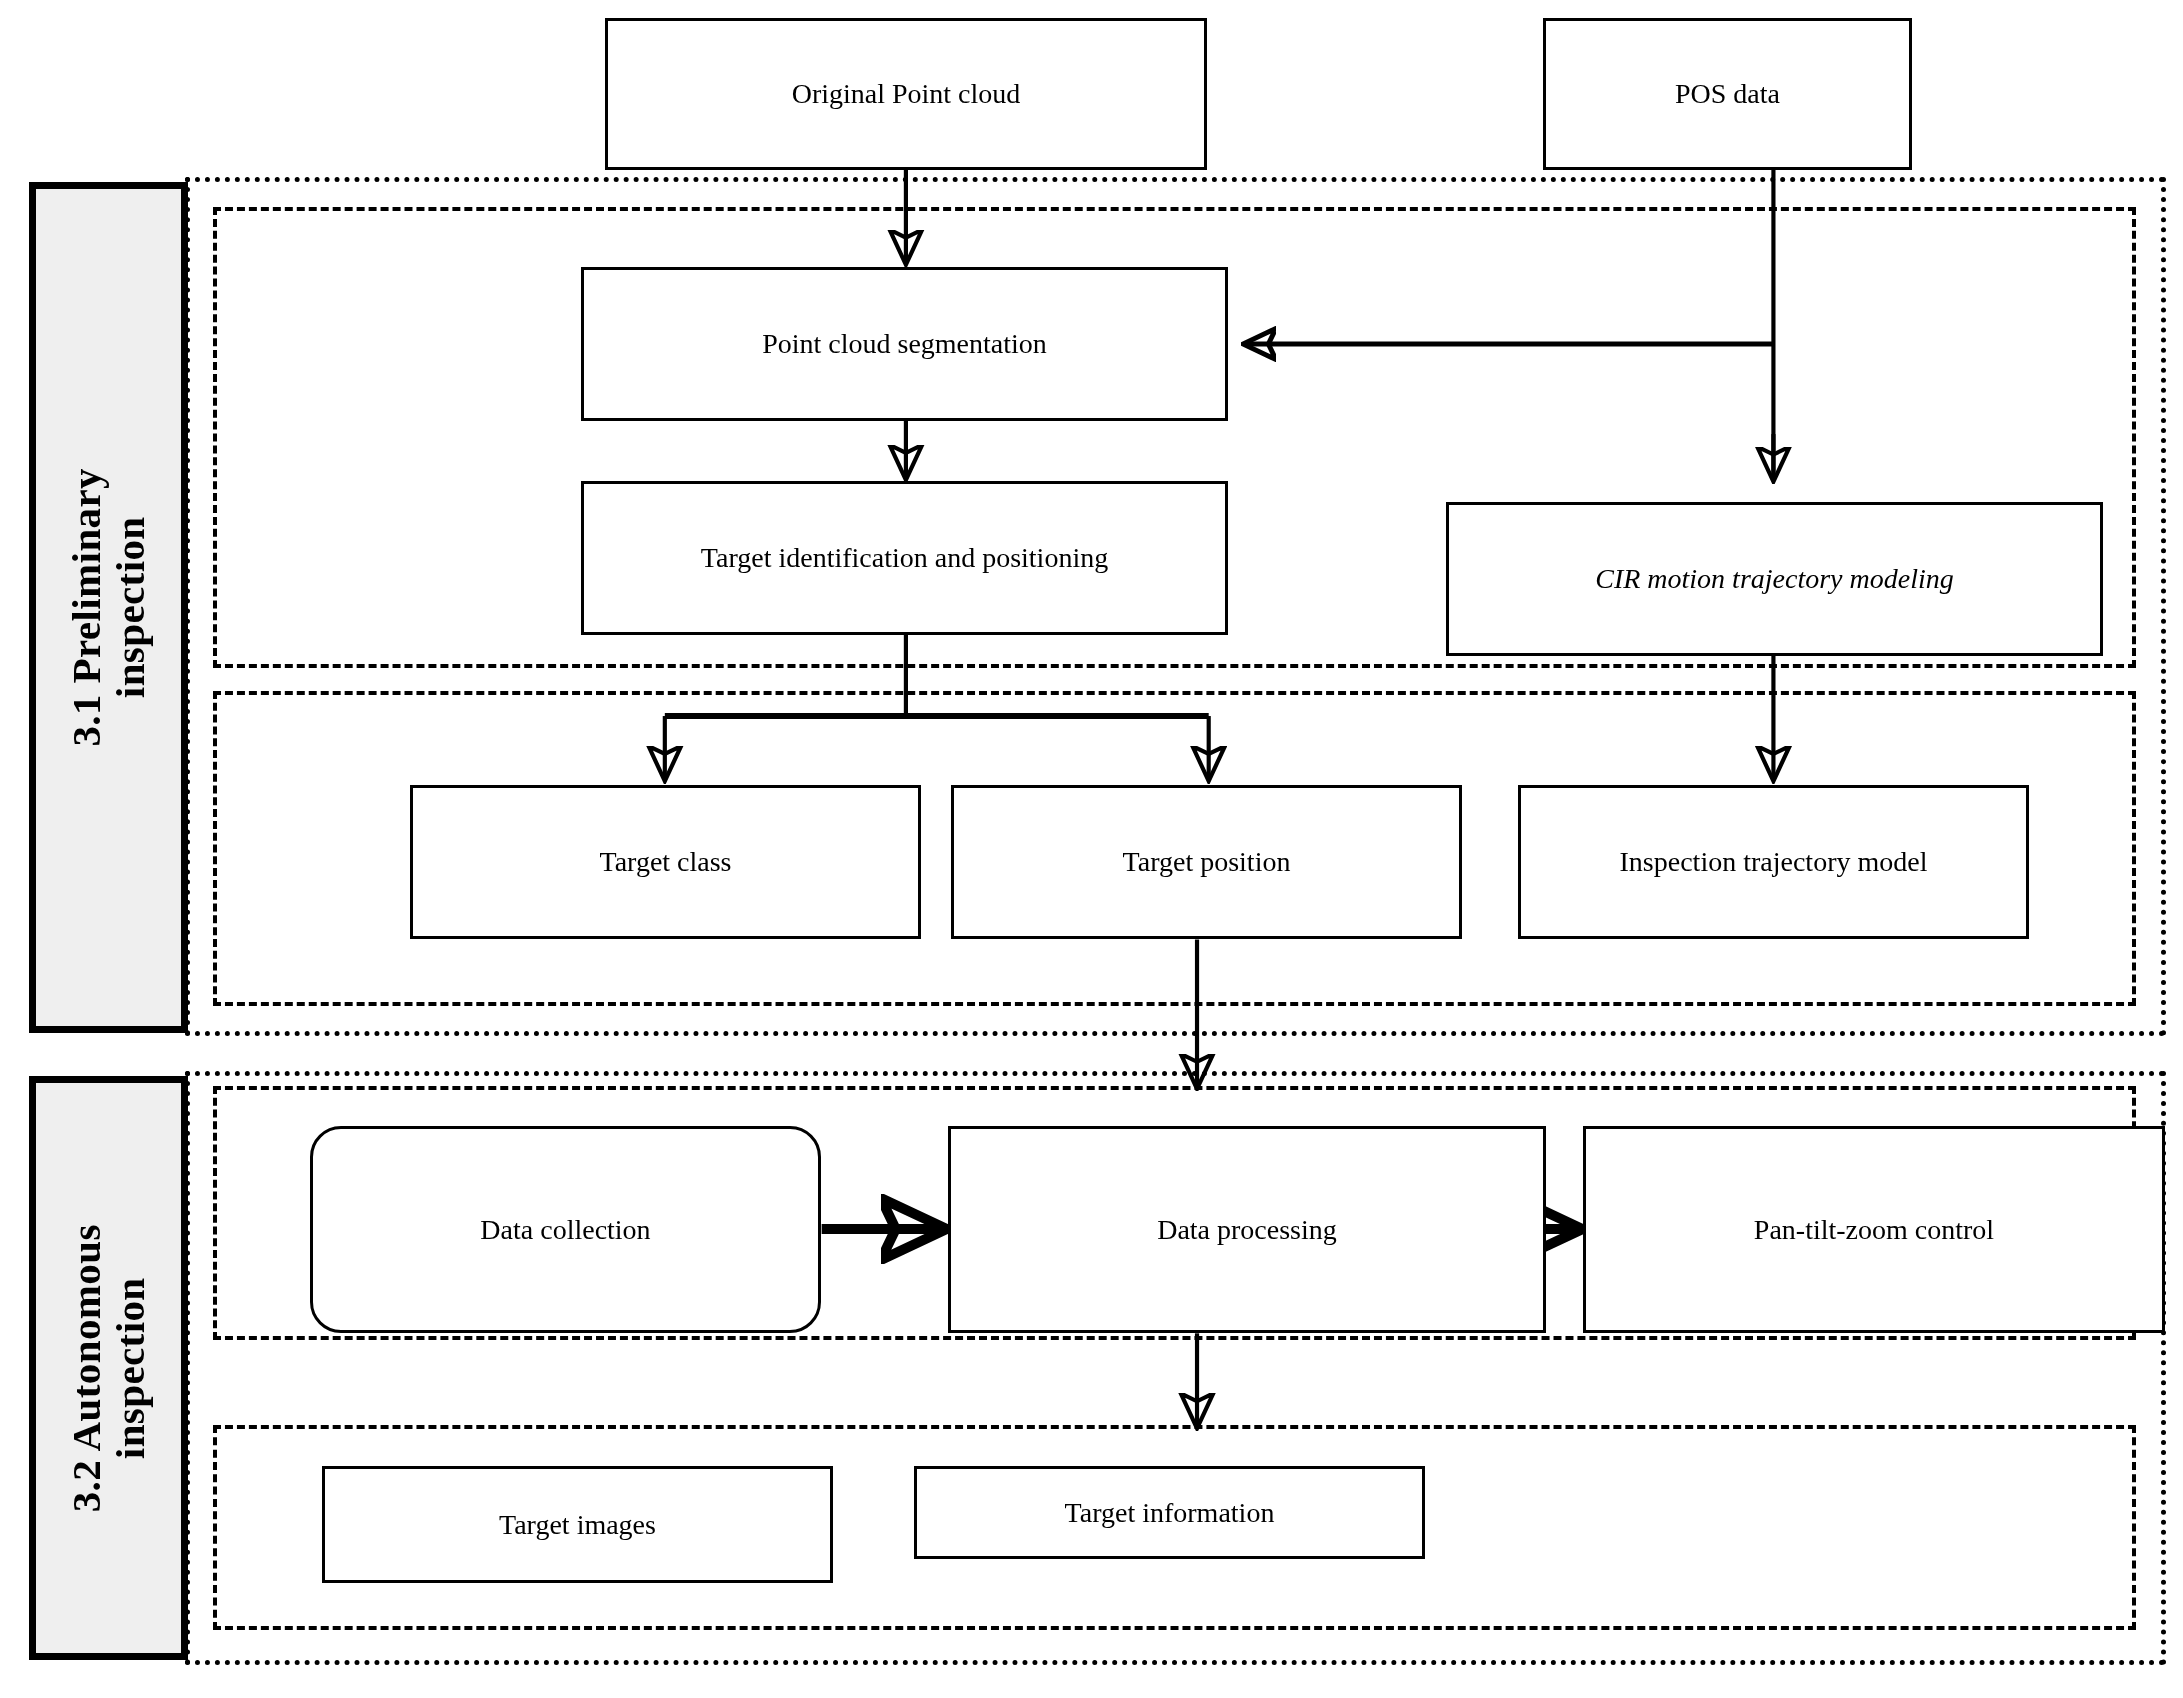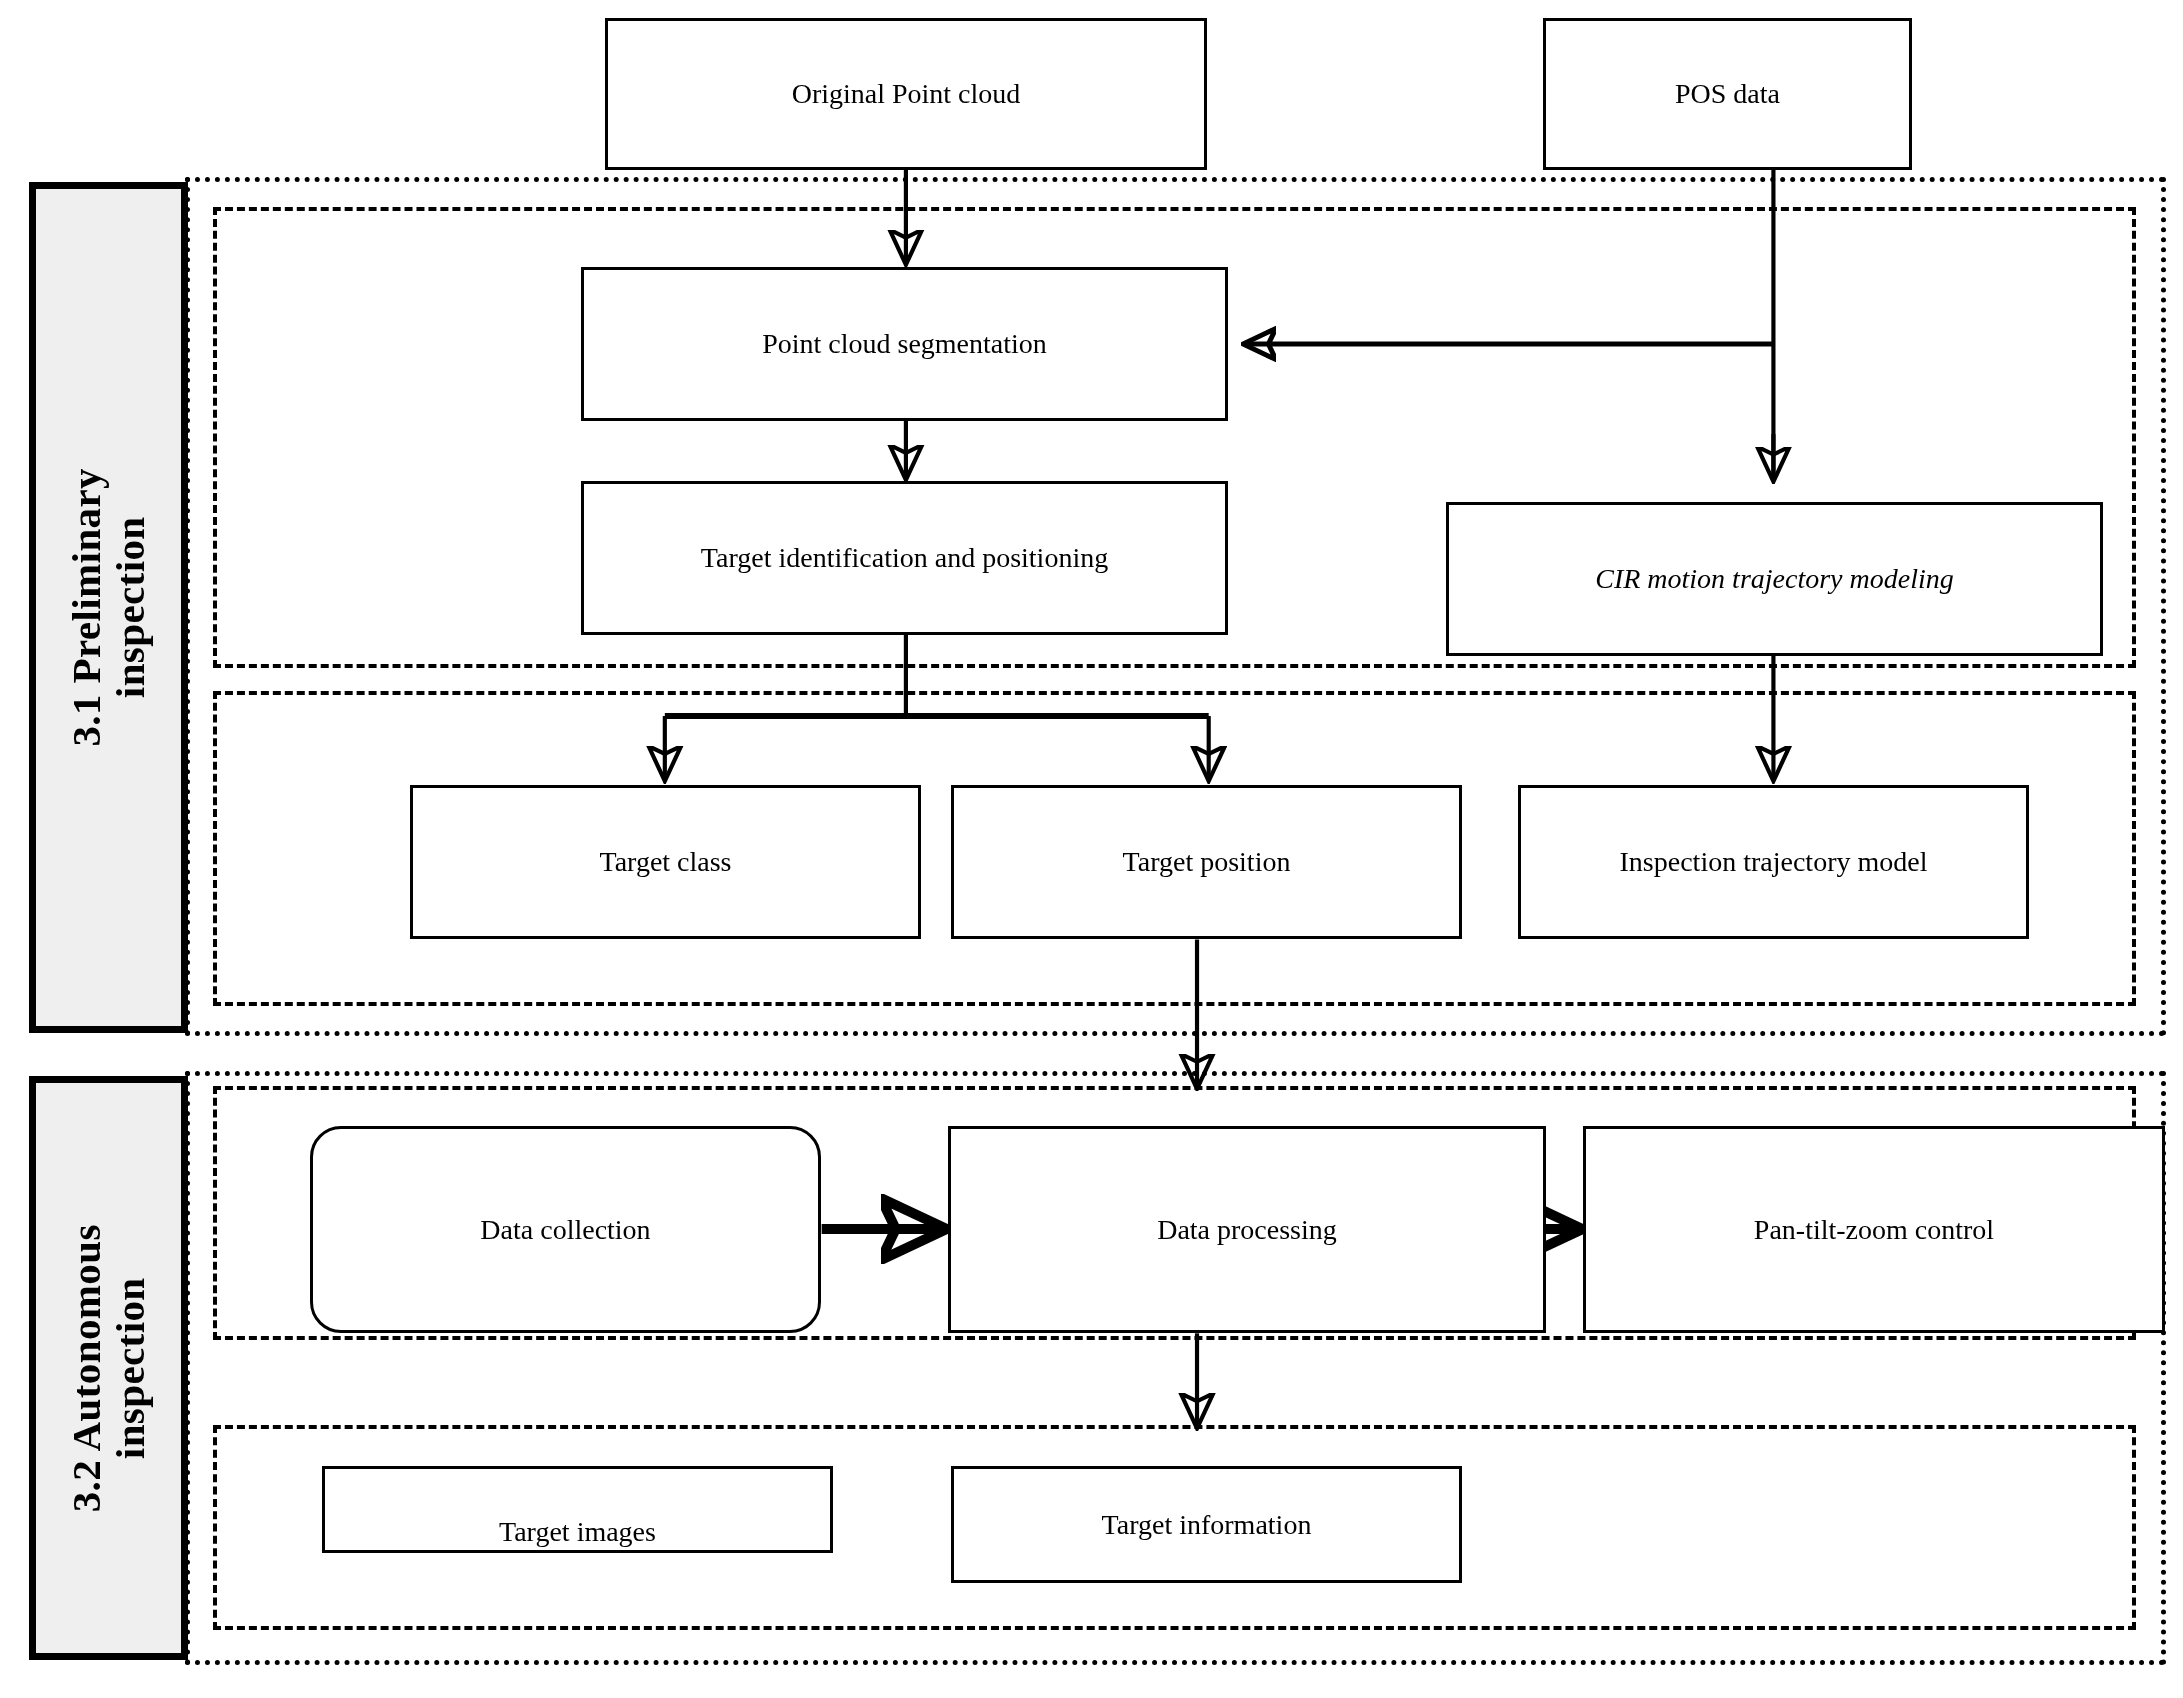--- a/index.html
+++ b/index.html
@@ -181,23 +181,23 @@
   </div>
 
   <div class="node" style="left:948px; top:1126px; width:598px; height:207px;justify-content:center;">
     <span>Data processing</span>
   </div>
 
   <div class="node" style="left:1583px; top:1126px; width:582px; height:207px;">
     <span>Pan-tilt-zoom control</span>
   </div>
 
-  <div class="node" style="left:322px; top:1466px; width:511px; height:87px;align-items:flex-end;">
+  <div class="node" style="left:322px; top:1466px; width:511px; height:117px;">
     <span>Target images</span>
   </div>
 
-  <div class="node" style="left:951px; top:1466px; width:511px; height:117px;">
+  <div class="node" style="left:914px; top:1466px; width:511px; height:93px;">
     <span>Target information</span>
   </div>
 
 
 </div>
 
 
 </body></html>

